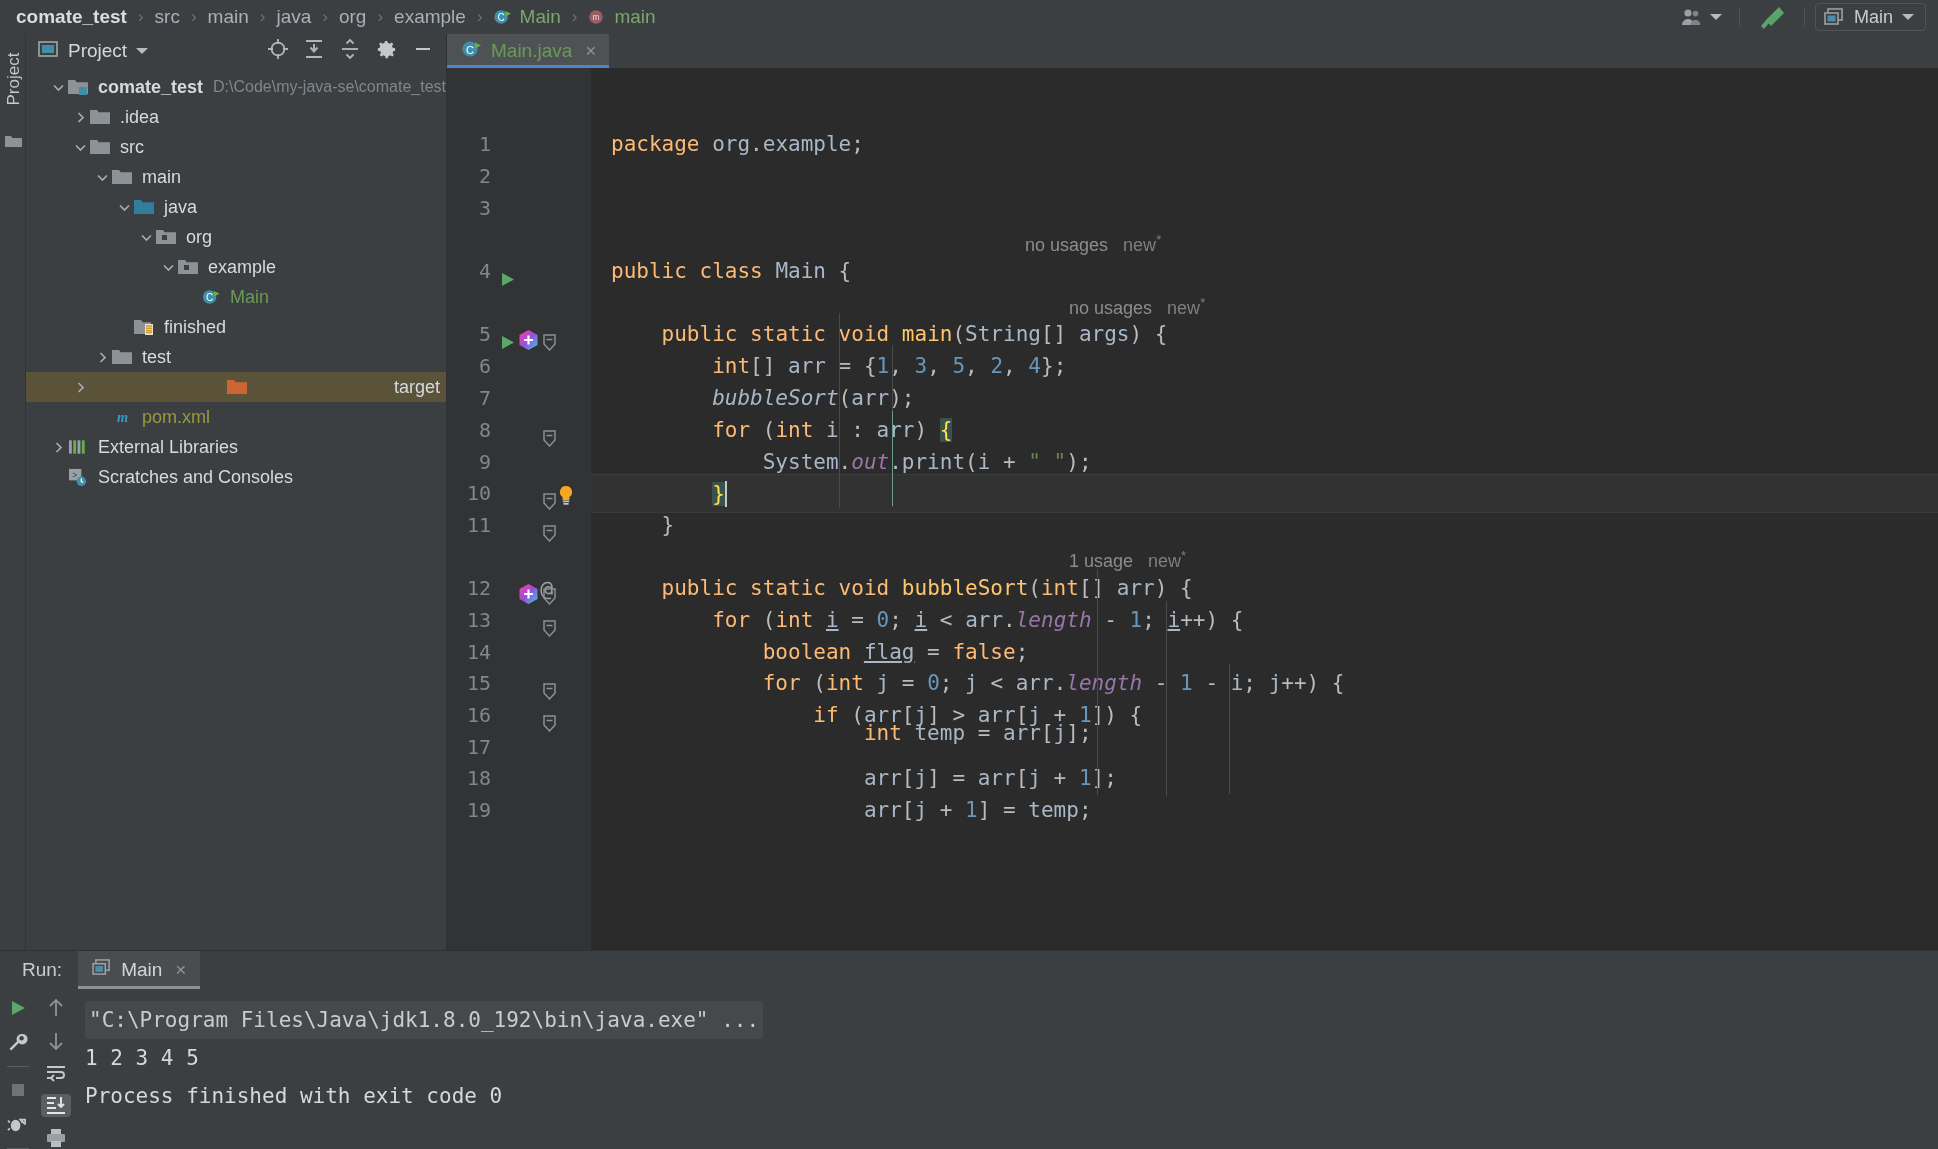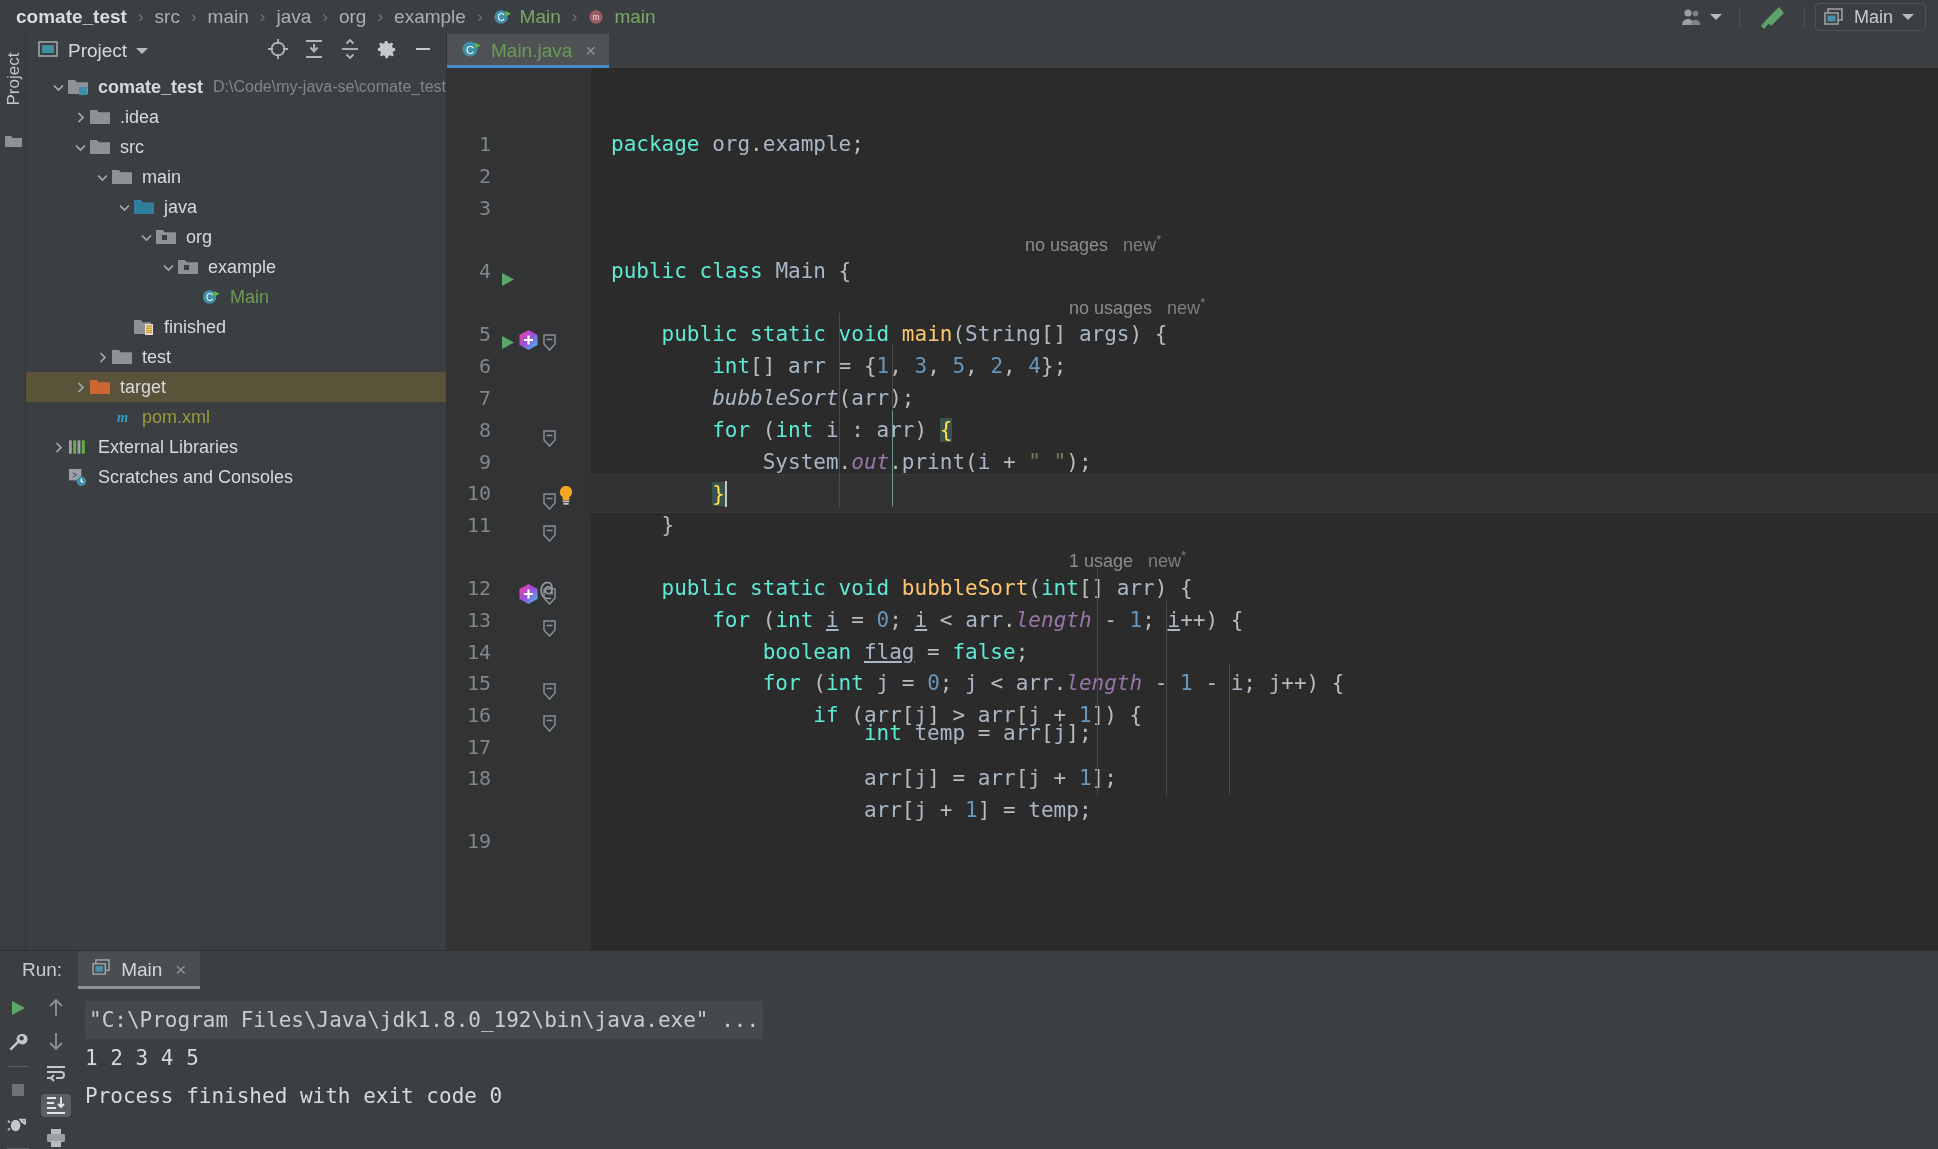--- a/index.html
+++ b/index.html
@@ -83,21 +83,21 @@
   .g-fold{ position:absolute; left:95px; top:11px; }
 
   .srcline{ position:absolute; left:0; right:0; height:39px; line-height:39px; white-space:pre; padding-left:20px; }
   .srcline.cur{ background:#323232; border-top:1px solid #3a3a3a; border-bottom:1px solid #3a3a3a; }
   .hint{ position:absolute; left:0; height:34px; line-height:34px; white-space:pre;
          font-family:"Liberation Sans",sans-serif; font-size:18px; color:#7c7f82; }
   .hint .nb{ color:#8a8d90; }
   .hint .st{ font-size:13px; vertical-align:super; }
 
   
-  .kw{ color:#5eead4; }
+  .kw{ color:#fdba74; }
   .id{ color:#a9b7c6; }
   .num{ color:#6897bb; }
   .str{ color:#6a8759; }
   .mth{ color:#ffc66d; }
   .fld{ color:#9876aa; font-style:italic; }
   .itl{ color:#a9b7c6; font-style:italic; }
   .und{ text-decoration:underline; }
   .brc{ background:#3b514d; color:#ffe14d; }
   .caret{ display:inline-block; width:2px; height:26px; background:#c4c7c9; vertical-align:-6px; }
 
@@ -364,21 +364,21 @@
                 <path d="M4.5 2L9 6.5L4.5 11" stroke="#a6acb1" stroke-width="1.7" fill="none"></path>
               </svg>
             </span>
             <span class="nicon">
               <svg width="21" height="18" viewBox="0 0 21 18">
                 <path d="M0 2h7l1.7 2.2H20V16H0z" fill="#8d9296"></path>
               </svg>
             </span>
             <span class="nlabel">test</span>
           </div>
-          <div class="node sel" style="padding-left: 44px;">
+          <div class="node sel" style="padding-left: 44px; justify-content: space-between;">
             <span class="arrow">
               <svg width="13" height="13" viewBox="0 0 13 13">
                 <path d="M4.5 2L9 6.5L4.5 11" stroke="#a6acb1" stroke-width="1.7" fill="none"></path>
               </svg>
             </span>
             <span class="nicon">
               <svg width="21" height="18" viewBox="0 0 21 18">
                 <path d="M0 2h7l1.7 2.2H20V16H0z" fill="#cd6532"></path>
               </svg>
             </span>
@@ -554,21 +554,21 @@
                   <path d="M2 1h11v9l-5.5 6L2 10z" fill="none" stroke="#8b9094" stroke-width="1.5"></path>
                   <path d="M4.5 5.5h6" stroke="#8b9094" stroke-width="1.5"></path>
                 </svg></span>
             </div>
             <div class="ln" style="top: 660px;">
               <span class="lnum">17</span>
             </div>
             <div class="ln" style="top: 691px;">
               <span class="lnum">18</span>
             </div>
-            <div class="ln" style="top: 723px; margin-top: 31px;">
+            <div class="ln" style="top: 723px;">
               <span class="lnum">19</span>
             </div>
           </div>
         <div class="code" id="code">
             <div class="hint" style="top: 155px; left: 434px;"><span class="nb">no usages</span>   <span>new<span class="st">*</span></span></div>
             <div class="hint" style="top: 218px; left: 478px;"><span class="nb">no usages</span>   <span>new<span class="st">*</span></span></div>
             <div class="hint" style="top: 471px; left: 478px;"><span class="nb">1 usage</span>   <span>new<span class="st">*</span></span></div>
             <div class="srcline" style="top: 57px;"><span class="kw">package</span> <span class="id">org</span>.<span class="id">example</span>;</div>
             <div class="srcline" style="top: 184px;"><span class="kw">public</span> <span class="kw">class</span> <span class="id">Main</span> {</div>
             <div class="srcline" style="top: 247px;">    <span class="kw">public</span> <span class="kw">static</span> <span class="kw">void</span> <span class="mth">main</span>(<span class="id">String</span>[] <span class="id">args</span>) {</div>

